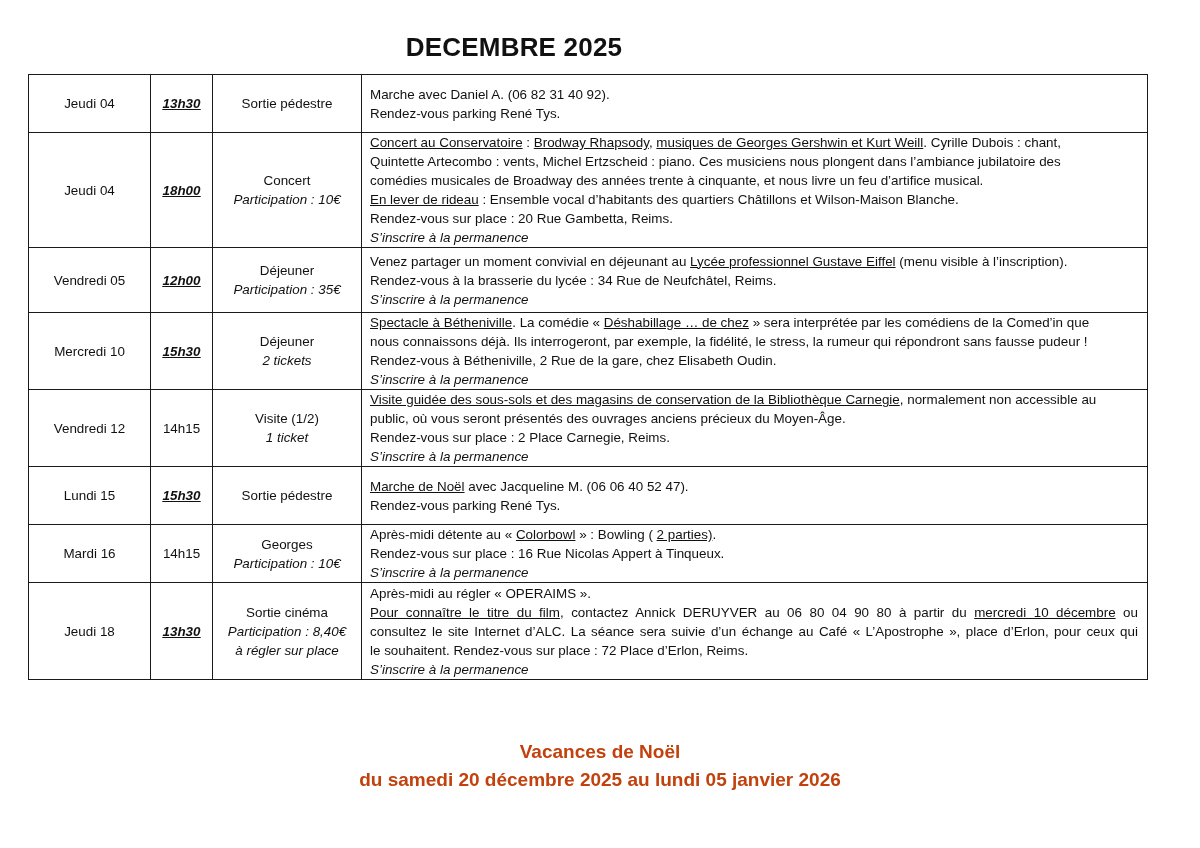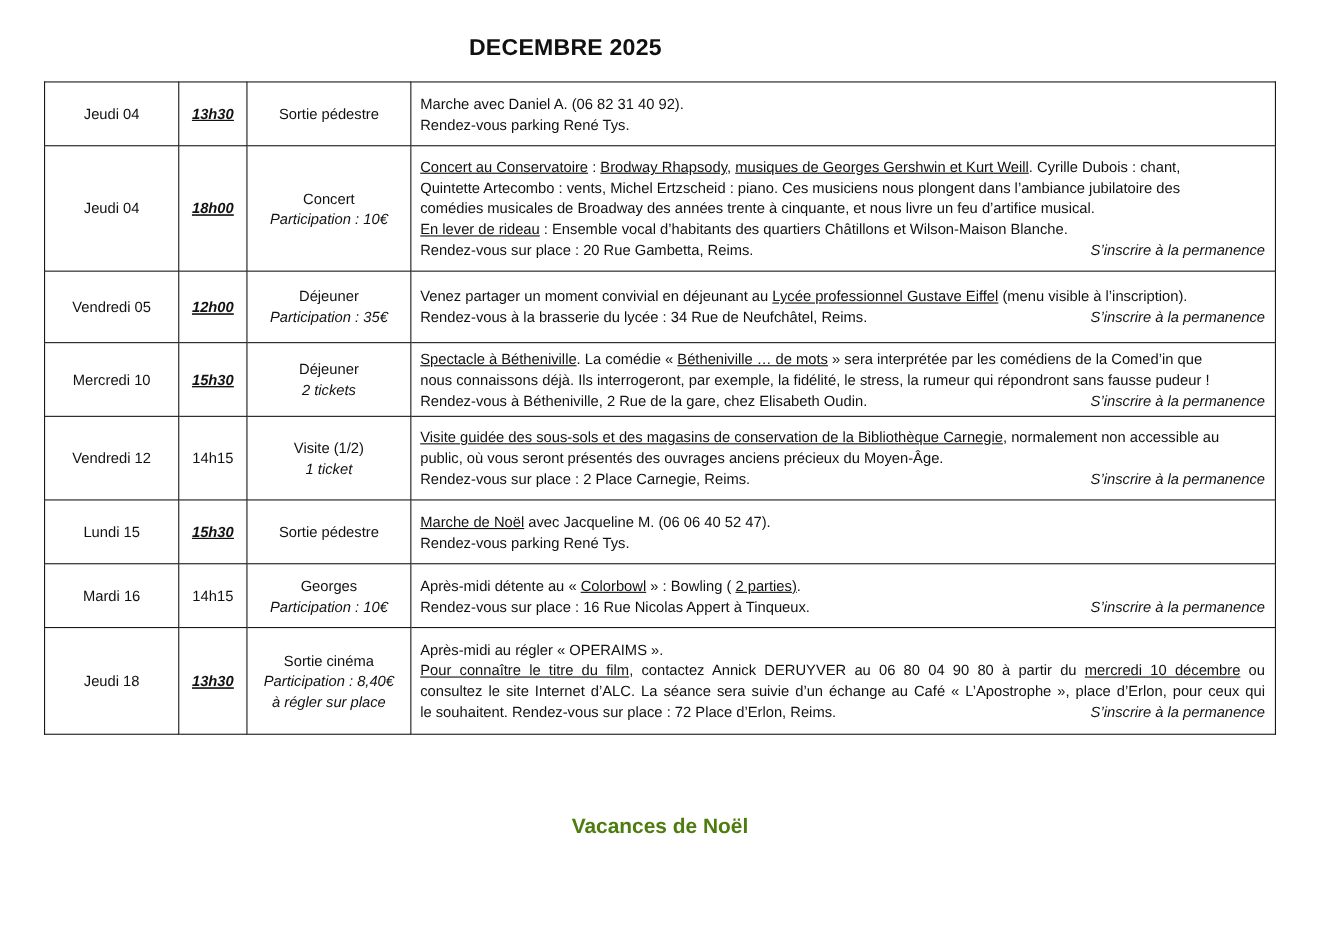--- a/index.html
+++ b/index.html
@@ -1,36 +1,36 @@
 <!DOCTYPE html>
 <html><head>
 <meta charset="utf-8">
 <style>
   html, body { margin:0; padding:0; background:#ffffff; }
   body { width:1200px; height:848px; position:relative; overflow:hidden;
          font-family:"Liberation Sans", "DejaVu Sans", sans-serif; color:#111; }
   .page-title { position:absolute; top:32px; left:0; width:1028px; text-align:center;
-                font-weight:bold; font-size:21px; letter-spacing:0.2px; }
-  table.agenda { position:absolute; left:40px; top:74px; width:1120px;
+                font-weight:bold; font-size:26px; letter-spacing:0.2px; }
+  table.agenda { position:absolute; left:28px; top:74px; width:1120px;
                  border-collapse:collapse; table-layout:fixed; font-size:13.4px; }
   table.agenda td { border:1.5px solid #1a1a1a; vertical-align:middle; padding:0; }
   td.c-day { width:121px; text-align:center; }
   td.c-time { width:61px; text-align:center; }
   td.c-time.u span { font-weight:bold; text-decoration:underline;font-style:italic; }
   td.c-act { width:148px; text-align:center; line-height:19px; }
   td.c-act .act-title { font-weight:normal; display:block; }
   td.c-act .act-sub { font-style:italic; display:block; }
   td.c-desc { padding:0 9px 0 8px !important; line-height:19px; }
   .line { display:block; white-space:nowrap; }
   .line.just { text-align:justify; text-align-last:justify; white-space:normal; }
-  .flex-line { display:flex; justify-content:space-between; white-space:nowrap; }
+  .flex-line { display:flex; justify-content:space-between; white-space:nowrap;flex-direction:column; }
   .u { text-decoration:underline; }
-  .reg { font-style:italic;text-align:right; }
+  .reg { font-style:italic; }
   .footer { position:absolute; top:738px; left:0; width:1200px; text-align:center;
-            color:#4d7c0f; font-weight:bold; font-size:19px; line-height:28px; }
+            color:#c2410c; font-weight:bold; font-size:19px; line-height:28px; }
 </style>
 </head>
 <body>
 
 <div class="page-title">DECEMBRE 2025</div>
 
 <table class="agenda">
   <tbody id="agenda-body">
       <tr style="height: 58px;">
         <td class="c-day">Jeudi 04</td>
@@ -77,21 +77,21 @@
         </td>
       </tr>
       <tr style="height: 67px;">
         <td class="c-day">Mercredi 10</td>
         <td class="c-time u"><span>15h30</span></td>
         <td class="c-act">
           <span class="act-title">Déjeuner</span>
           <span class="act-sub">2 tickets</span>
         </td>
         <td class="c-desc">
-          <span class="line"><span><span class="u">Spectacle à Bétheniville</span><span>. La comédie « </span><span class="u">Bétheniville … de mots</span><span> » sera interprétée par les comédiens de la Comed’in que</span></span></span>
+          <span class="line"><span><span class="u">Spectacle à Bétheniville</span><span>. La comédie « </span><span class="u">Déshabillage … de chez</span><span> » sera interprétée par les comédiens de la Comed’in que</span></span></span>
           <span class="line"><span><span>nous connaissons déjà. Ils interrogeront, par exemple, la fidélité, le stress, la rumeur qui répondront sans fausse pudeur !</span></span></span>
           <span class="flex-line">
             <span><span>Rendez-vous à Bétheniville, 2 Rue de la gare, chez Elisabeth Oudin.</span></span>
             <span class="reg">S’inscrire à la permanence</span>
           </span>
         </td>
       </tr>
       <tr style="height: 76px;">
         <td class="c-day">Vendredi 12</td>
         <td class="c-time"><span>14h15</span></td>
@@ -150,13 +150,14 @@
             <span><span>le souhaitent. Rendez-vous sur place : 72 Place d’Erlon, Reims.</span></span>
             <span class="reg">S’inscrire à la permanence</span>
           </span>
         </td>
       </tr>
     </tbody>
 </table>
 
 <div class="footer">
   <div>Vacances de Noël</div>
+  <div>du samedi 20 décembre 2025 au lundi 05 janvier 2026</div>
 </div>
 
 </body></html>

